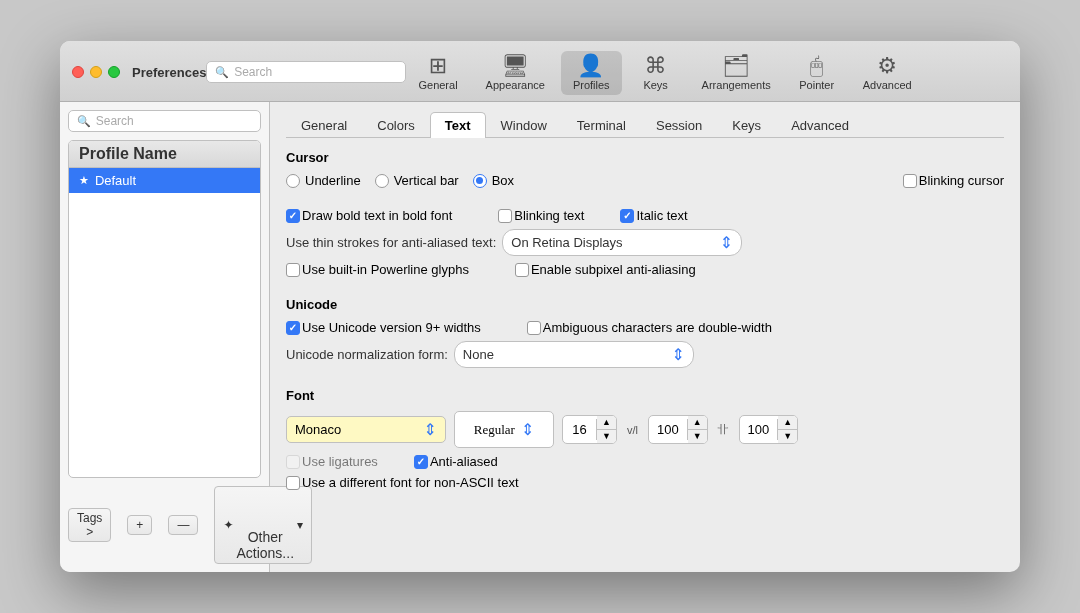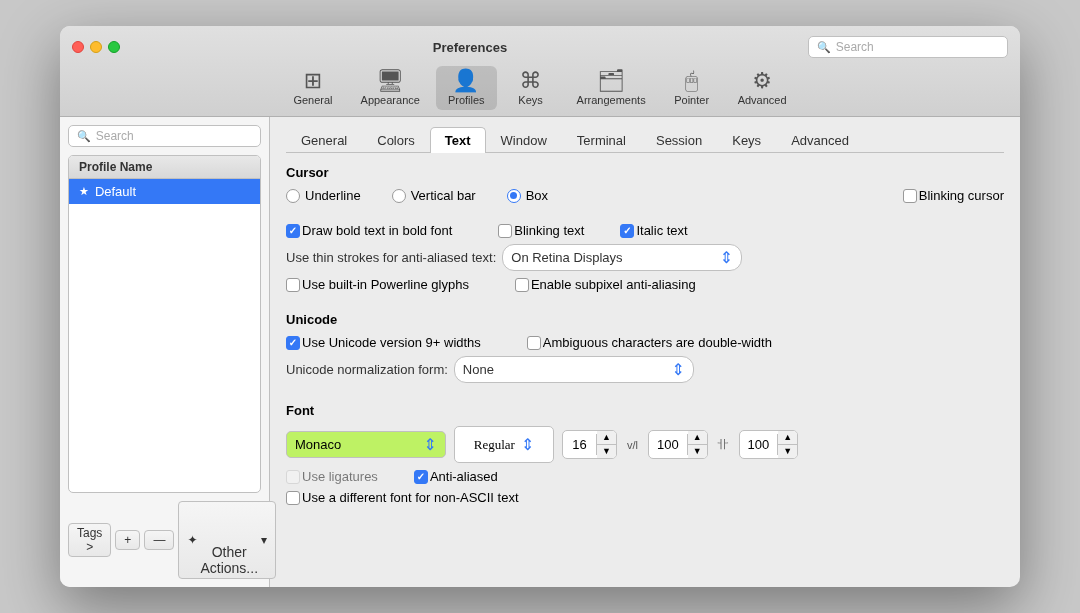--- a/index.html
+++ b/index.html
@@ -18,21 +18,20 @@
       background: #ececec;
       border-radius: 10px;
       box-shadow: 0 20px 60px rgba(0,0,0,0.4);
       overflow: hidden;
     }
     .title-bar {
       background: linear-gradient(to bottom, #e0e0e0, #d0d0d0);
       border-bottom: 1px solid #b0b0b0;
       padding: 10px 12px 0;
       display: flex;
-      flex-direction: column;
     }
     .title-bar-top {
       display: flex;
       align-items: center;
       margin-bottom: 8px;
     }
     .traffic-lights {
       display: flex;
       gap: 6px;
       margin-right: 12px;
@@ -116,42 +115,42 @@
     .profile-list {
       flex: 1;
       border: 1px solid #c0c0c0;
       border-radius: 5px;
       background: white;
       overflow-y: auto;
     }
     .profile-header {
       background: linear-gradient(to bottom, #e8e8e8, #d8d8d8);
       padding: 4px 10px;
-      font-size: 12px;
+      font-size: 16px;
       font-weight: 600;
       color: #333;
       border-bottom: 1px solid #c0c0c0;
     }
     .profile-item {
       padding: 5px 10px;
       font-size: 13px;
       cursor: pointer;
       display: flex;
       align-items: center;
       gap: 6px;
     }
     .profile-item.selected {
       background: #3478f6;
       color: white;
     }
     .star { font-size: 11px; }
     .sidebar-bottom {
       display: flex;
       align-items: center;
-      gap: 4px;
+      gap: 16px;
       margin-top: 8px;
     }
     .sidebar-btn {
       background: linear-gradient(to bottom, #f5f5f5, #e8e8e8);
       border: 1px solid #c0c0c0;
       border-radius: 4px;
       padding: 2px 8px;
       font-size: 12px;
       cursor: pointer;
       color: #333;
@@ -207,21 +206,21 @@
     }
     .row {
       display: flex;
       align-items: center;
       gap: 16px;
       margin-bottom: 6px;
     }
     .radio-group {
       display: flex;
       align-items: center;
-      gap: 31px;
+      gap: 14px;
     }
     .radio-label {
       display: flex;
       align-items: center;
       gap: 5px;
       cursor: pointer;
       font-size: 13px;
     }
     .radio-input {
       width: 14px;
@@ -297,21 +296,21 @@
       justify-content: space-between;
     }
     .font-row {
       display: flex;
       align-items: center;
       gap: 8px;
       margin-bottom: 6px;
     }
     .select-font {
       min-width: 160px;
-      background: #bef264;
+      background: #fef9c3;
       border: 1px solid #c0c0c0;
       border-radius: 5px;
       padding: 3px 8px;
       font-size: 13px;
       display: flex;
       align-items: center;
       justify-content: space-between;
       cursor: pointer;
     }
     .select-font-style {

